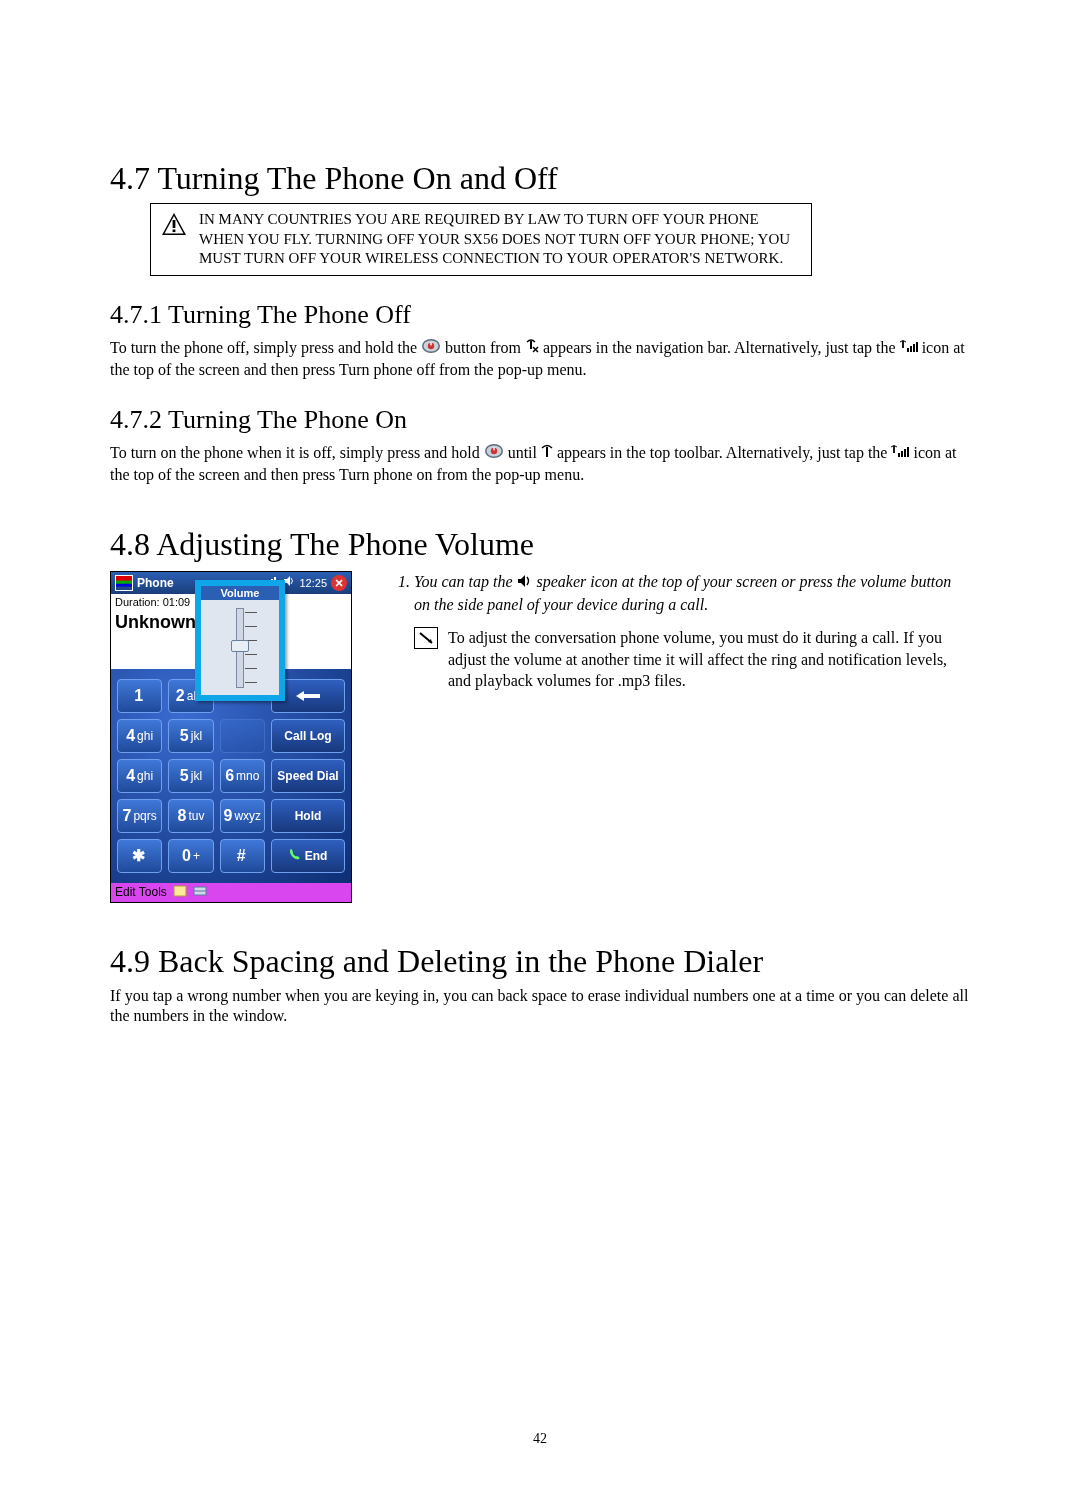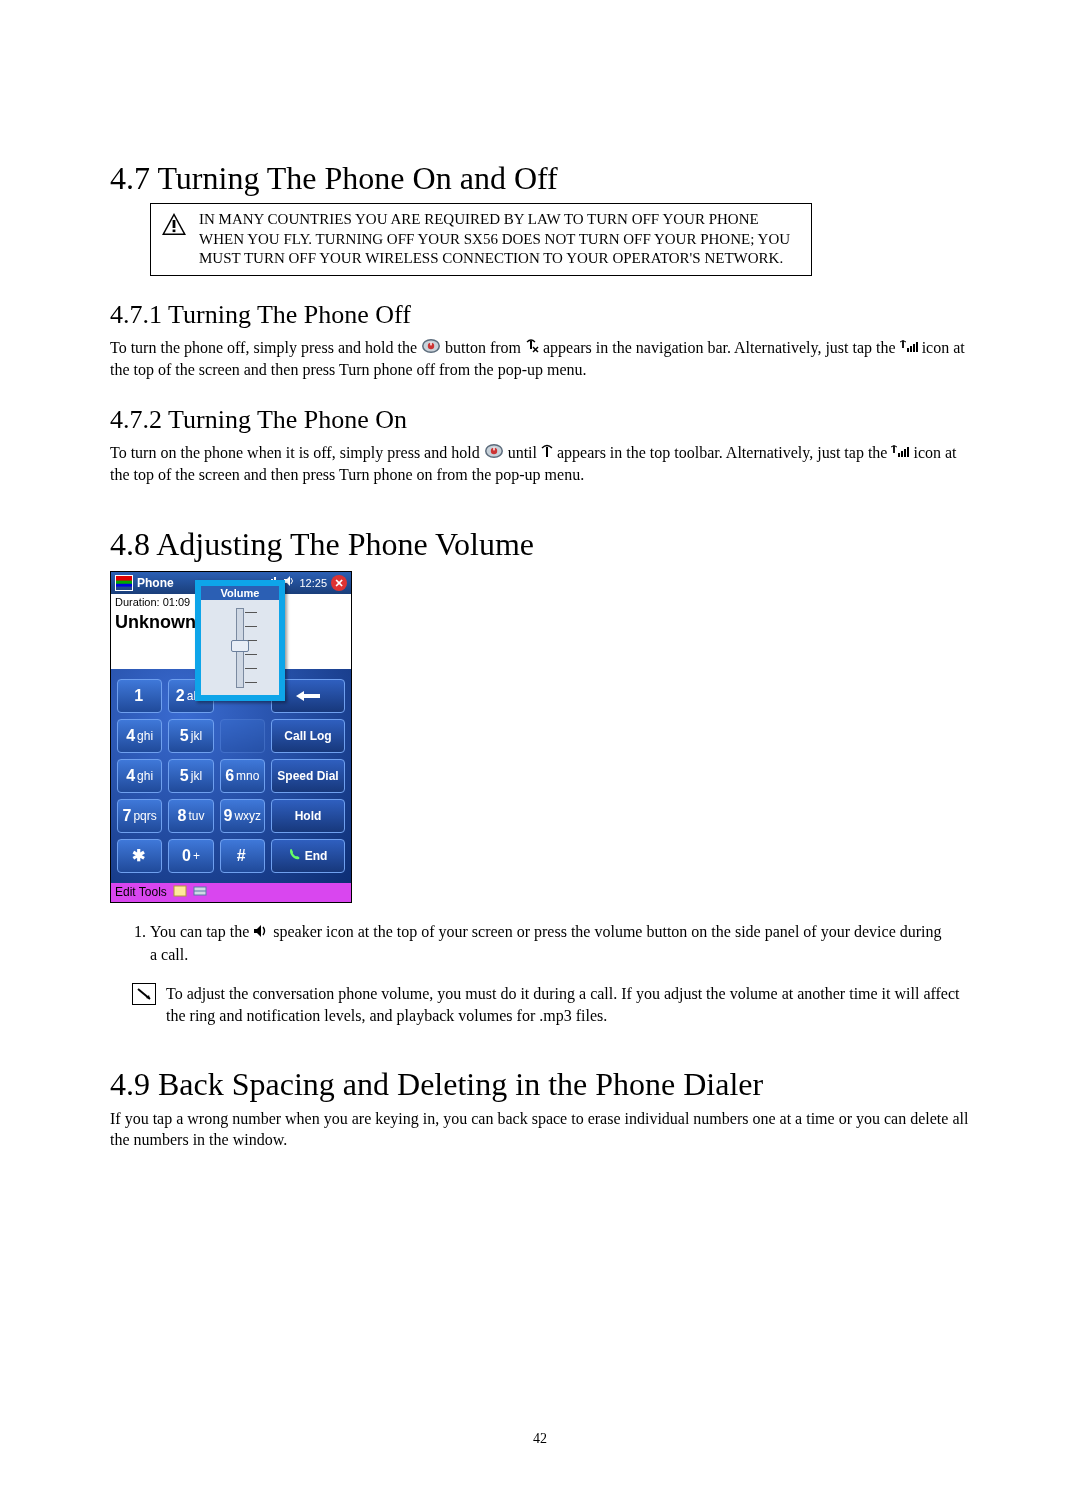--- a/index.html
+++ b/index.html
@@ -53,22 +53,22 @@
   .inline-icon {
     display: inline-block;
     vertical-align: middle;
   }
   .bold { font-weight: normal; }
 
   
   .phone-row {
     display: flex;
     align-items: flex-start;
+    gap: 40px;
     margin-top: 8px;
-    flex-direction: column;
   }
   .phone {
     width: 240px;
     border: 1px solid #000;
     background: #aab6c8;
     font-family: Tahoma, Arial, sans-serif;
     font-size: 12px;
     color: #fff;
     position: relative;
   }
@@ -157,21 +157,21 @@
   .sidebtn.end .ph-ico { margin-right:4px; }
   .ph-bottom {
     background:#d946ef; color:#000; padding:2px 4px; display:flex; align-items:center; gap:6px;
   }
 
   .vol-col {
     flex: 1;
     font-size: 16px;
     line-height: 1.35;
   }
-  .vol-col ol { margin:18px; padding-left: 22px; }
+  .vol-col ol { margin:0; padding-left: 22px; font-style: italic; }
   .vol-note {
     margin-top: 12px;
     margin-left: 22px;
     display:flex; align-items:flex-start; gap:10px;
   }
   .note-icon {
     width:22px; height:20px; border:1px solid #000; display:flex; align-items:center; justify-content:center;
     flex:0 0 22px;
   }
   .page-num {

